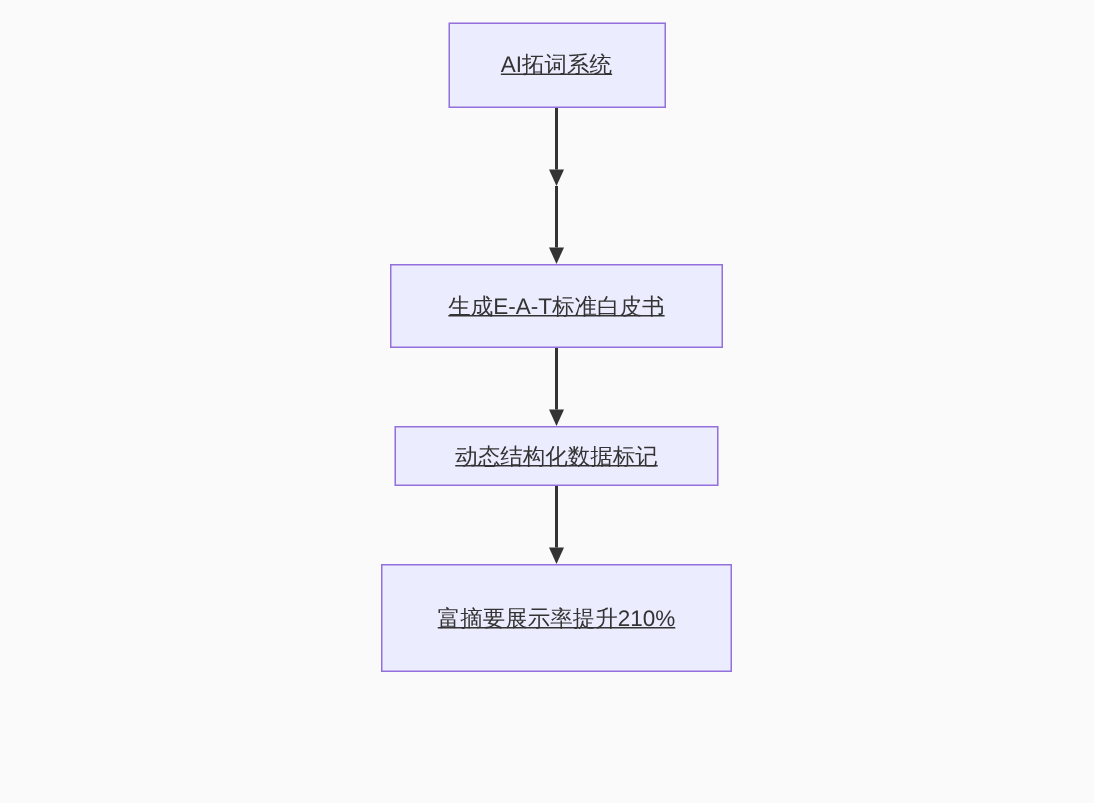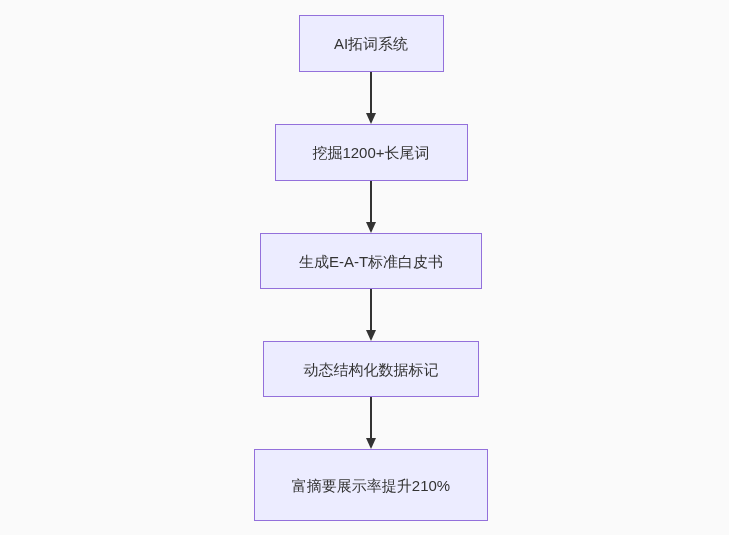--- a/index.html
+++ b/index.html
@@ -29,25 +29,26 @@
     display: flex;
     align-items: center;
     justify-content: center;
     background: var(--node-fill, #ECECFF);
     border: 1px solid var(--node-border, #9370DB);
     color: var(--text, #333333);
     font-size: 15px;
     line-height: 1;
     white-space: nowrap;
     text-align: center;
+    text-decoration: underline;
   }
   .node.n1 { width: 145px; }
   .node.n2 { width: 193px; }
   .node.n3 { width: 222px; height: 56px; }
-  .node.n4 { width: 216px; height: 56px; text-align: right; }
+  .node.n4 { width: 216px; height: 40px; text-align: right; }
   .node.n5 { width: 234px; height: 72px; }
   .edge {
     height: 52px;
     display: flex;
     flex-direction: column;
     align-items: center;
   }
   .edge .line {
     width: 1.5px;
     height: 41px;
@@ -69,23 +70,20 @@
 
     <div class="node n1">
       <span>AI拓词系统</span>
     </div>
 
     <div class="edge">
       <div class="line"></div>
       <div class="head"></div>
     </div>
 
-    <div class="node n2">
-      <span>挖掘1200+长尾词</span>
-    </div>
 
     <div class="edge">
       <div class="line"></div>
       <div class="head"></div>
     </div>
 
     <div class="node n3">
       <span>生成E-A-T标准白皮书</span>
     </div>
 

